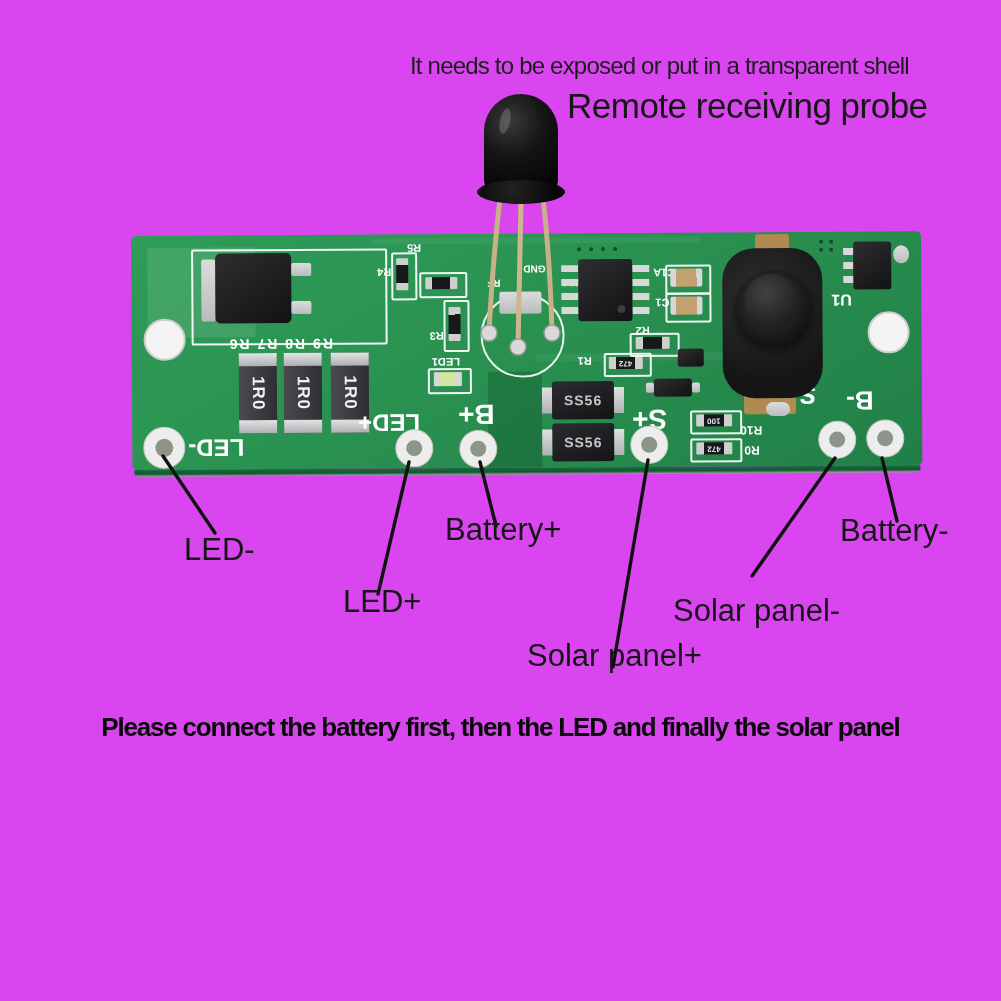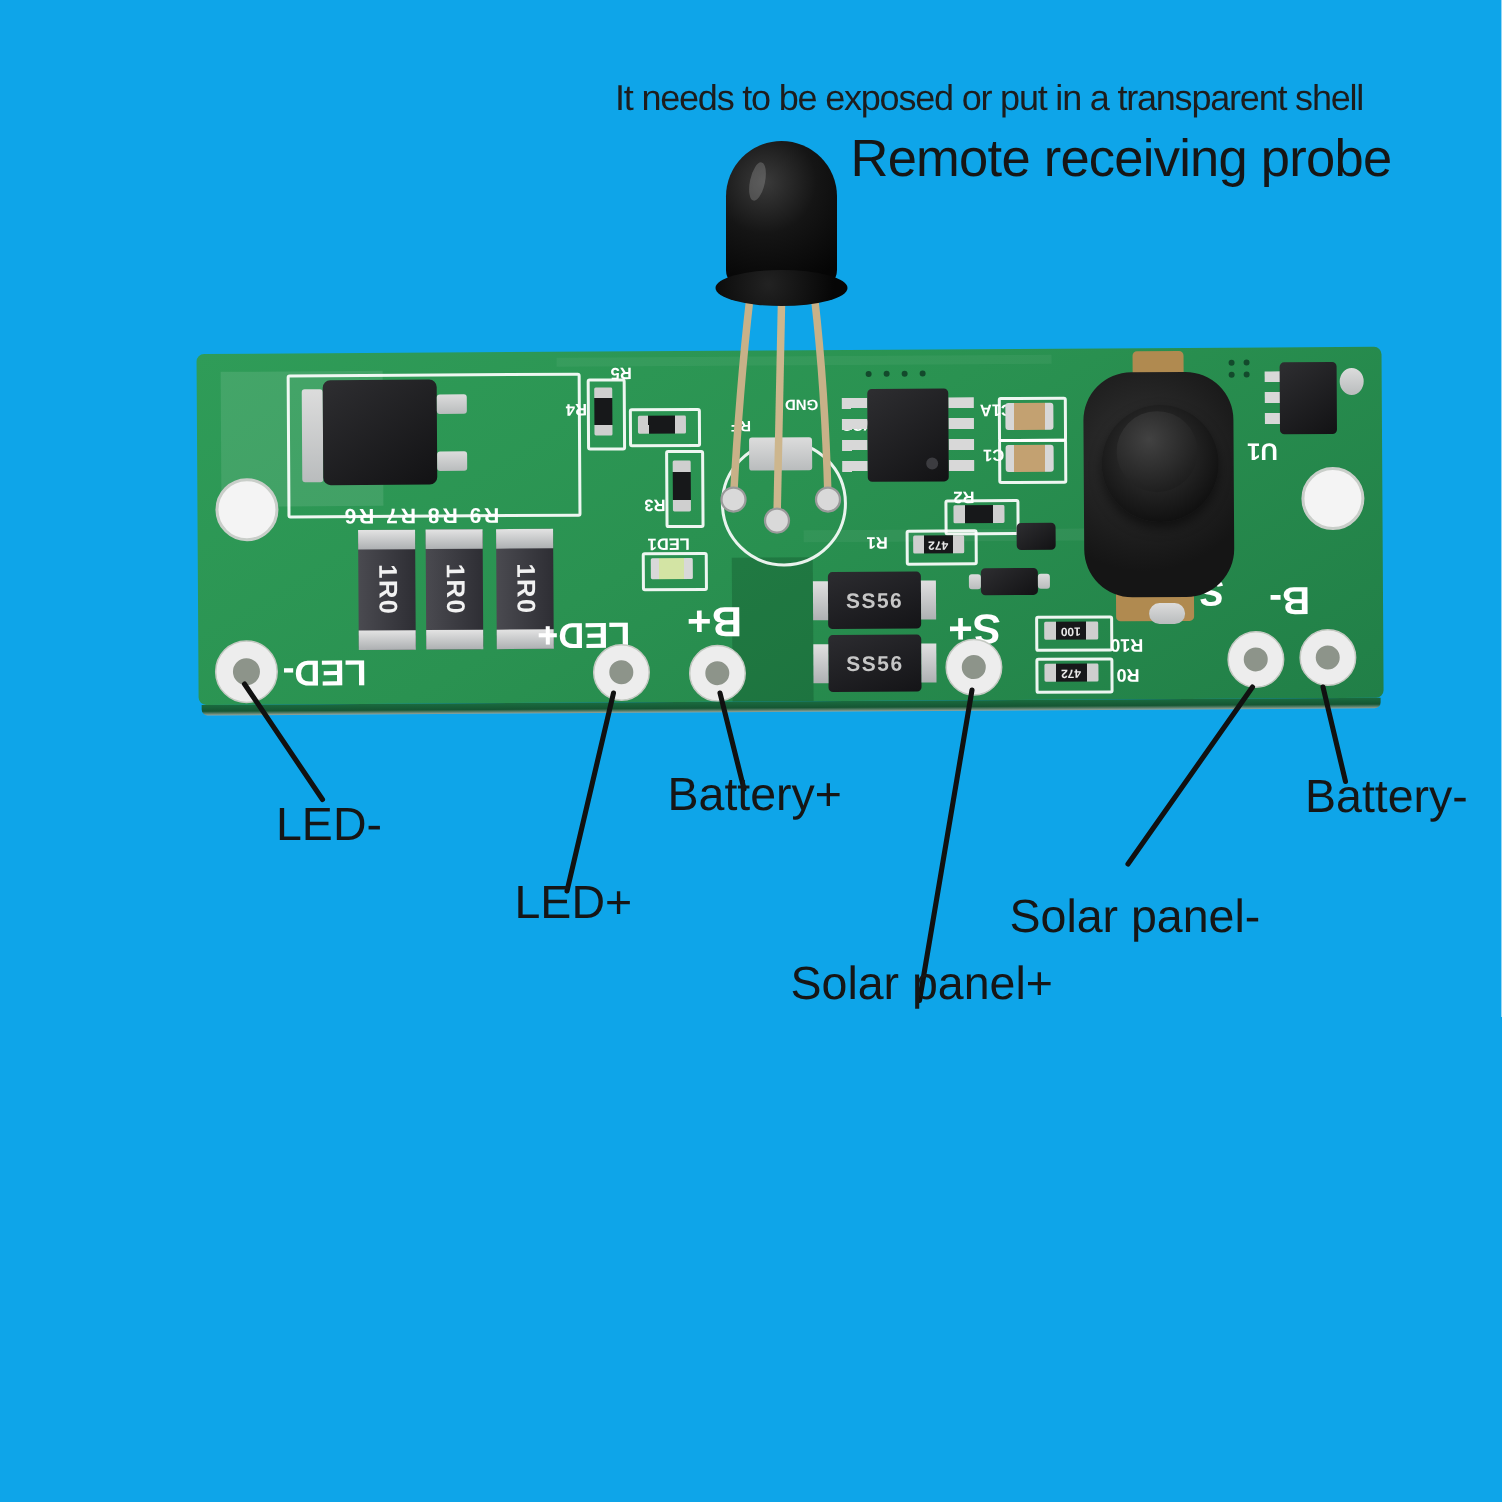--- a/index.html
+++ b/index.html
@@ -1,16 +1,16 @@
 <!DOCTYPE html>
 <html><head>
 <meta charset="utf-8">
 <style>
   html,body{margin:0;padding:0;background:#ffffff;}
-  .canvas{position:relative;width:1001px;height:1001px;background:#0ea5e9;overflow:hidden;
+  .canvas{position:relative;width:1001px;height:1001px;background:#d946ef;overflow:hidden;
           font-family:"Liberation Sans","DejaVu Sans",sans-serif;}
   .abs{position:absolute;}
   
   .cap-shell{left:410px;top:52px;font-size:24px;letter-spacing:-0.8px;color:#1d1d1d;white-space:nowrap;}
   .cap-probe{left:567px;top:86px;font-size:35px;letter-spacing:-0.5px;color:#161616;white-space:nowrap;}
   .cap-connect{left:0;right:0;top:712px;text-align:center;font-size:26px;font-weight:bold;
                letter-spacing:-1.2px;color:#0a0a0a;white-space:nowrap;}
   .cap-battery{left:0;right:0;top:804px;text-align:center;font-size:17px;font-weight:bold;
                letter-spacing:-0.6px;color:#0a0a0a;white-space:nowrap;}
   
@@ -202,16 +202,17 @@
     <line x1="648" y1="460" x2="613" y2="667" stroke="#111" stroke-width="3.4"></line>
     <line x1="835" y1="458" x2="752" y2="576" stroke="#111" stroke-width="3.4"></line>
     <line x1="882" y1="458" x2="897" y2="521" stroke="#111" stroke-width="3.4"></line>
   </svg>
 
   <div class="abs ann" style="left:184px;top:532px;">LED-</div>
   <div class="abs ann" style="left:343px;top:584px;">LED+</div>
   <div class="abs ann" style="left:527px;top:638px;">Solar panel+</div>
   <div class="abs ann" style="left:445px;top:512px;">Battery+</div>
   <div class="abs ann" style="left:673px;top:565px;margin-top:28px;">Solar panel-</div>
-  <div class="abs ann" style="left:840px;top:513px;margin-left:30px;">Battery-</div>
-
+  <div class="abs ann" style="left:840px;top:513px;">Battery-</div>
+
+  <div class="abs cap-connect">Please connect the battery first, then the LED and finally the solar panel</div>
 
 </div>
 
 </body></html>

